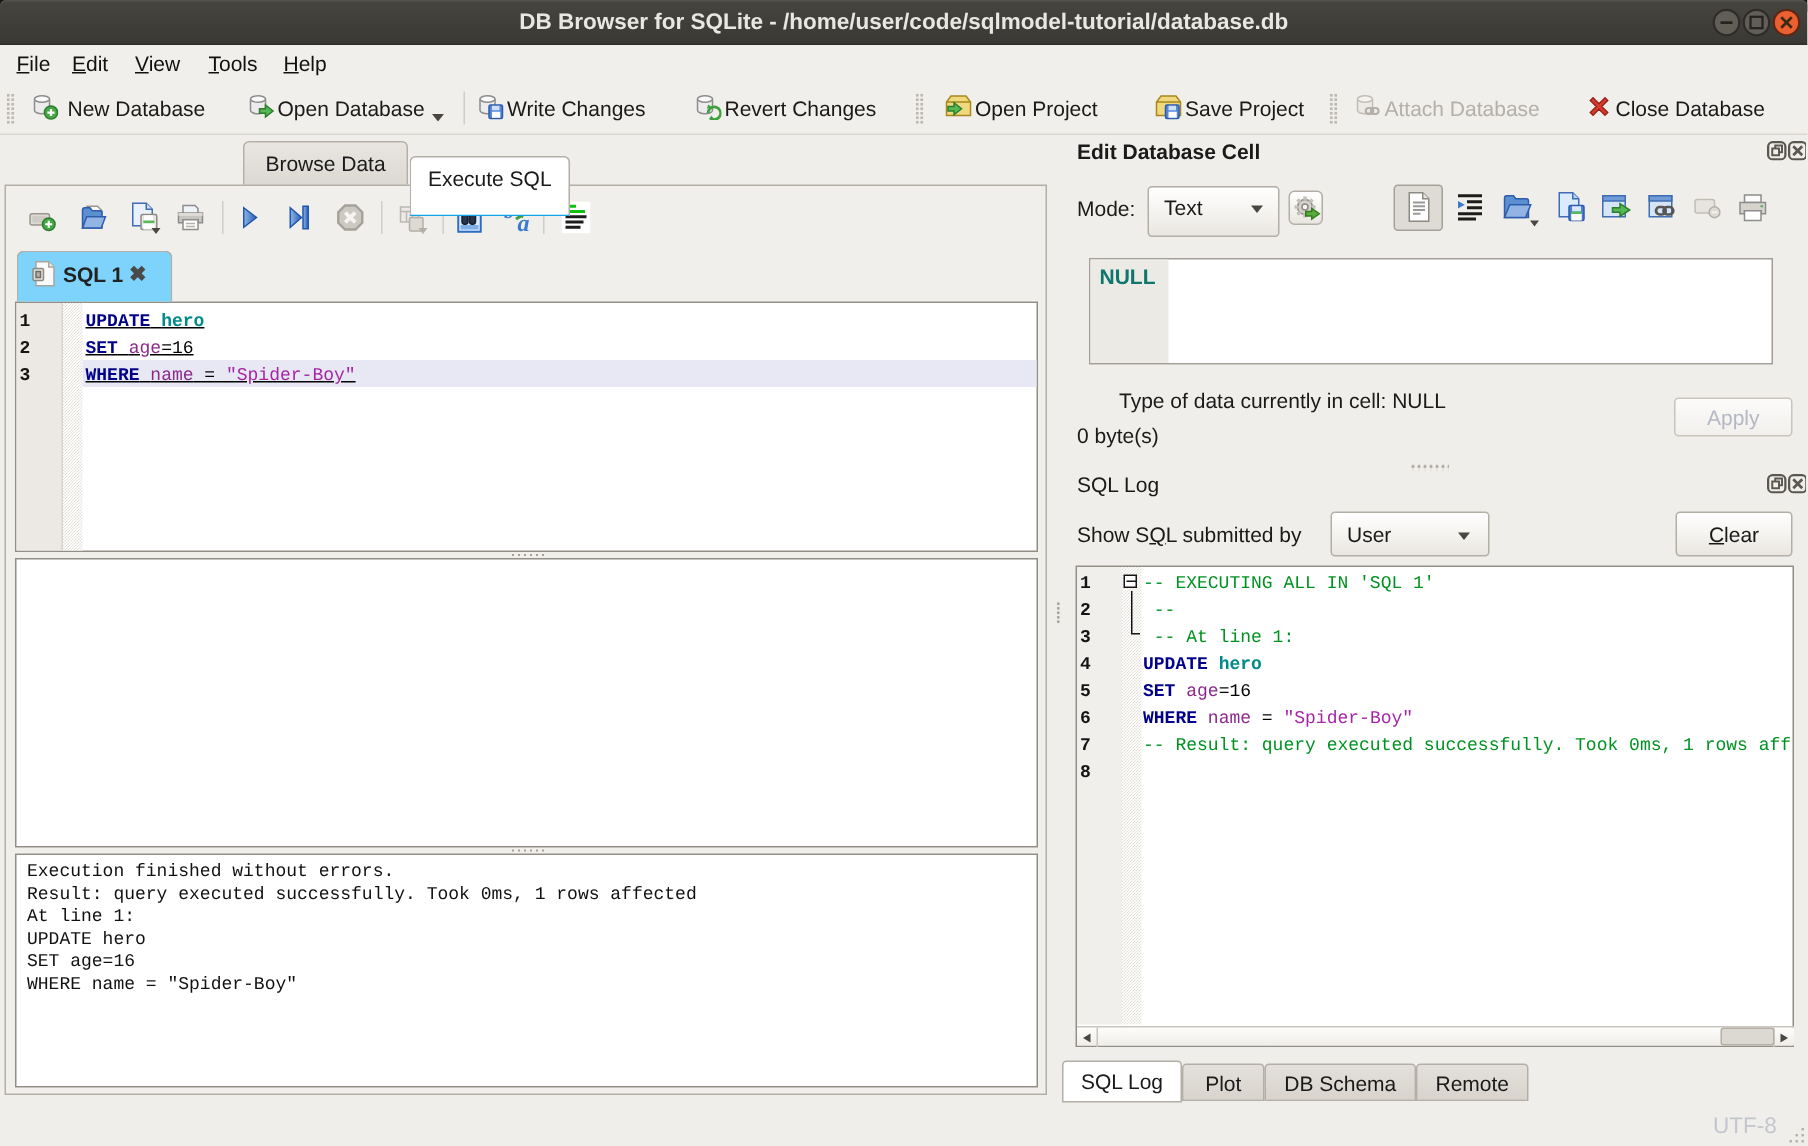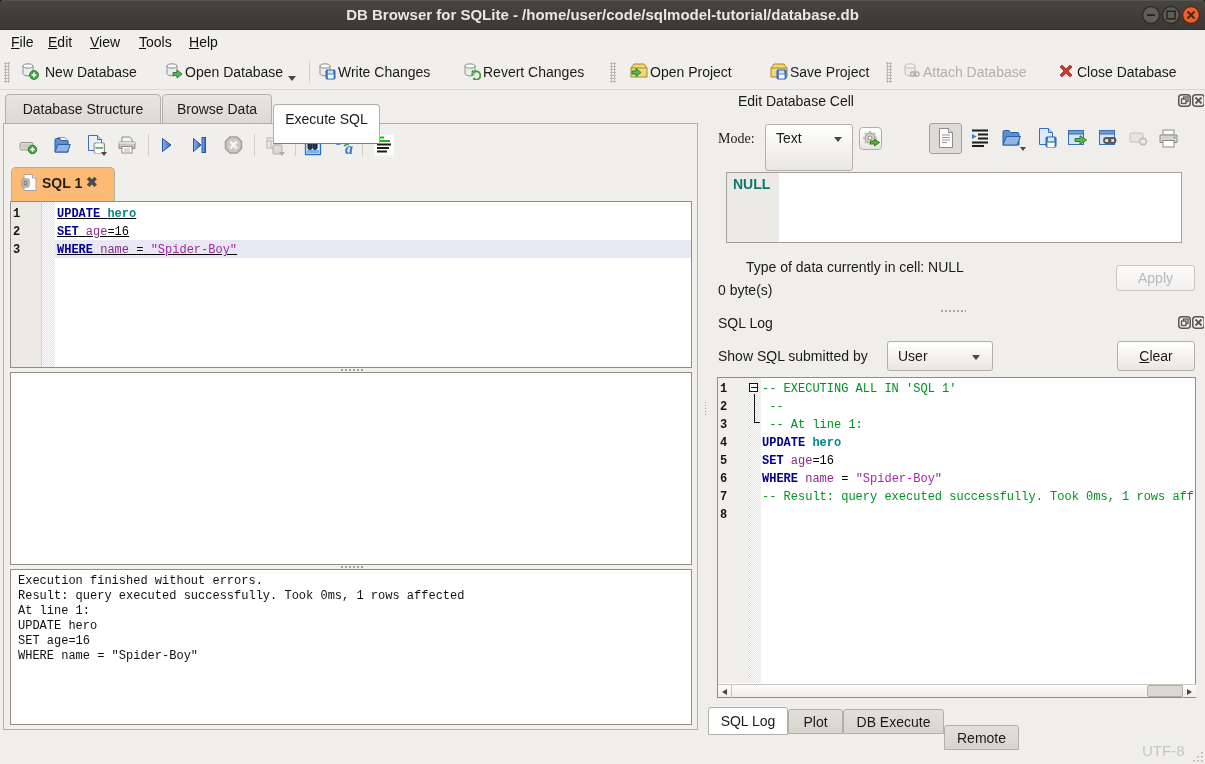--- a/index.html
+++ b/index.html
@@ -69,27 +69,26 @@
 </div>
 
 <div id="menubar" class="abs">
   <span style="left:11px"><u>F</u>ile</span>
   <span style="left:48px"><u>E</u>dit</span>
   <span style="left:90px"><u>V</u>iew</span>
   <span style="left:139px"><u>T</u>ools</span>
   <span style="left:189px"><u>H</u>elp</span>
 </div>
 
-<div class="tab" style="left:5px; width:156px;">Database Structure</div>
 <div class="tab" style="left:162px; width:110px;">Browse Data</div>
 <div class="tab" id="tab-active" style="left:273px; width:107px;">Execute SQL</div>
 
 <div id="page" class="abs"></div>
 
-<div class="abs" style="left:11px; top:167px; width:104px; height:34px; background:#fdba74; border:1px solid #b3aea6; border-bottom:none; border-radius:5px 5px 0 0; z-index:2;">
+<div class="abs" style="left:11px; top:167px; width:104px; height:34px; background:#7dd3fc; border:1px solid #b3aea6; border-bottom:none; border-radius:5px 5px 0 0; z-index:2;">
   <svg style="position:absolute; left:9px; top:5px;" width="17" height="19" viewBox="0 0 17 19">
     <path d="M3 1.5 h8.5 l3.5 3.5 V17.5 h-12 z" fill="#fbfafa" stroke="#a9a59e"></path>
     <path d="M11.5 1.5 v3.5 h3.5" fill="#efedea" stroke="#a9a59e"></path>
     <rect x="1" y="6" width="7" height="8" rx="1" fill="#e3e1dc" stroke="#8d8a84"></rect>
     <rect x="3" y="8" width="3" height="4" fill="#b5b2ab" stroke="#6f6c66"></rect>
   </svg>
   <span style="position:absolute; left:30px; top:7px; font-size:14px; font-weight:bold; color:#222;">SQL 1</span>
   <span style="position:absolute; left:74px; top:6px; font-size:14px; font-weight:bold; color:#4a4a4a;">✖</span>
 </div>
 
@@ -109,25 +108,25 @@
 
 <div class="pane" style="left:10px; top:569px; width:682px; height:156px;">
   <div class="abs mono" style="left:7px; top:4px; line-height:15px; color:#111;">Execution finished without errors.
 Result: query executed successfully. Took 0ms, 1 rows affected
 At line 1:
 UPDATE hero
 SET age=16
 WHERE name = "Spider-Boy"</div>
 </div>
 
-<div class="docktitle" style="left:738px; top:93px;">Edit Database Cell</div>
+<div class="docktitle" style="left:718px; top:93px;font-weight:bold;">Edit Database Cell</div>
 <div class="docktitle" style="left:718px; top:315px;">SQL Log</div>
 
-<div class="docktitle" style="left:718px; top:131px;font-family:Liberation Serif, serif;">Mode:</div>
-<div class="combo" style="left:765px; top:124px; width:88px; height:47px;">
+<div class="docktitle" style="left:718px; top:131px;">Mode:</div>
+<div class="combo" style="left:765px; top:124px; width:88px; height:34px;">
   <span style="position:absolute; left:10px; top:5px;">Text</span>
   <div class="carr" style="right:10px; top:12px;"></div>
 </div>
 <div class="btn" style="left:859px; top:127px; width:23px; height:23px; border-radius:4px;"></div>
 
 <div class="abs" style="left:726px; top:172px; width:456px; height:71px; background:#fff; border:1px solid #a39f98;">
   <div class="abs" style="left:0; top:0; width:52px; height:69px; background:#eceae5;"></div>
   <span style="position:absolute; left:6px; top:3px; font-size:14px; font-weight:bold; color:#0f766e;">NULL</span>
 </div>
 
@@ -170,22 +169,22 @@
     <div class="abs" style="left:0; top:0; width:14px; height:13px; border-right:1px solid #c9c5be;"></div>
     <div class="abs" style="right:0; top:0; width:14px; height:13px; border-left:1px solid #c9c5be;"></div>
     <div class="abs" style="left:4px; top:4px; width:0; height:0; border-top:3px solid transparent; border-bottom:3px solid transparent; border-right:5px solid #4a4743;"></div>
     <div class="abs" style="right:4px; top:4px; width:0; height:0; border-top:3px solid transparent; border-bottom:3px solid transparent; border-left:5px solid #4a4743;"></div>
     <div class="abs" style="left:429px; top:0px; width:36px; height:12px; background:#dcd9d2; border:1px solid #b3aea6; border-radius:2px;"></div>
   </div>
 </div>
 
 <div class="btab" style="left:708px; top:707px; width:80px; height:28px; background:#fff; line-height:26px; z-index:2;">SQL Log</div>
 <div class="btab" style="left:788px; top:709px; width:55px;">Plot</div>
-<div class="btab" style="left:843px; top:709px; width:101px;">DB Execute</div>
-<div class="btab" style="left:944px; top:709px; width:75px;margin-top:16px;">Remote</div>
+<div class="btab" style="left:843px; top:709px; width:101px;">DB Schema</div>
+<div class="btab" style="left:944px; top:709px; width:75px;">Remote</div>
 
 <div class="abs" style="left:1142px; top:742px; font-size:15px; color:#c3c6ce;">UTF-8</div>
 
 <svg class="abs" style="left:1141px; top:5px;" width="60" height="20" viewBox="0 0 60 20">
   <circle cx="10" cy="10" r="8.5" fill="#605e56" stroke="#2e2c28" stroke-width="1.5"></circle>
   <rect x="6" y="9.2" width="8" height="1.8" fill="#25231f"></rect>
   <circle cx="30" cy="10" r="8.5" fill="#605e56" stroke="#2e2c28" stroke-width="1.5"></circle>
   <rect x="26" y="6.2" width="8" height="7.6" fill="none" stroke="#25231f" stroke-width="1.5"></rect>
   <circle cx="50" cy="10" r="8.5" fill="#ec5f2e" stroke="#5e2715" stroke-width="1.5"></circle>
   <path d="M46.5 6.5 L53.5 13.5 M53.5 6.5 L46.5 13.5" stroke="#3a2a14" stroke-width="1.8"></path>

